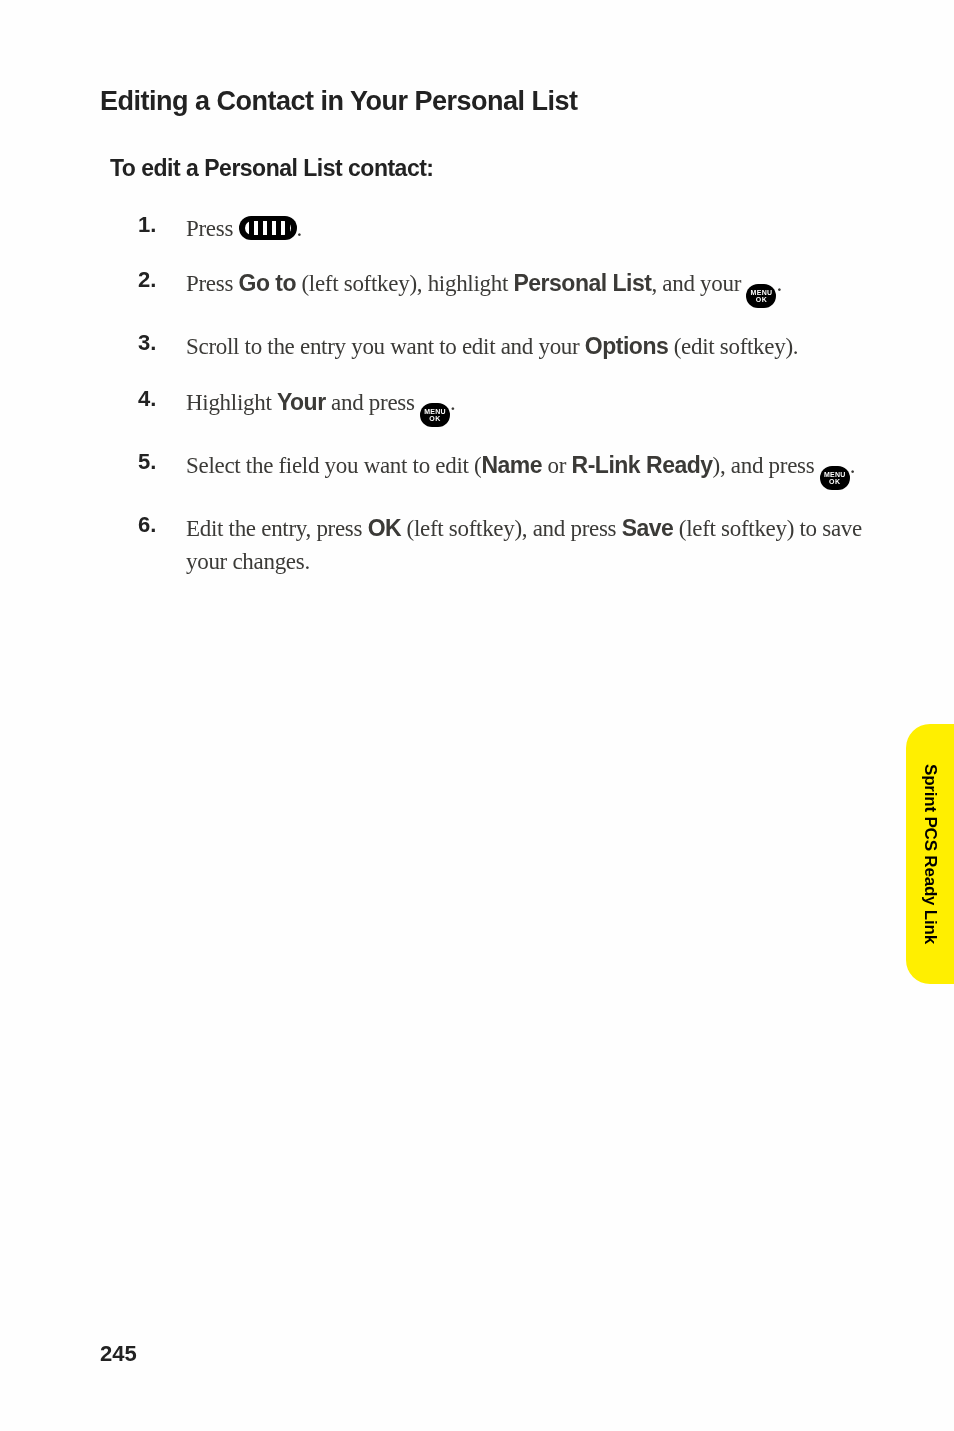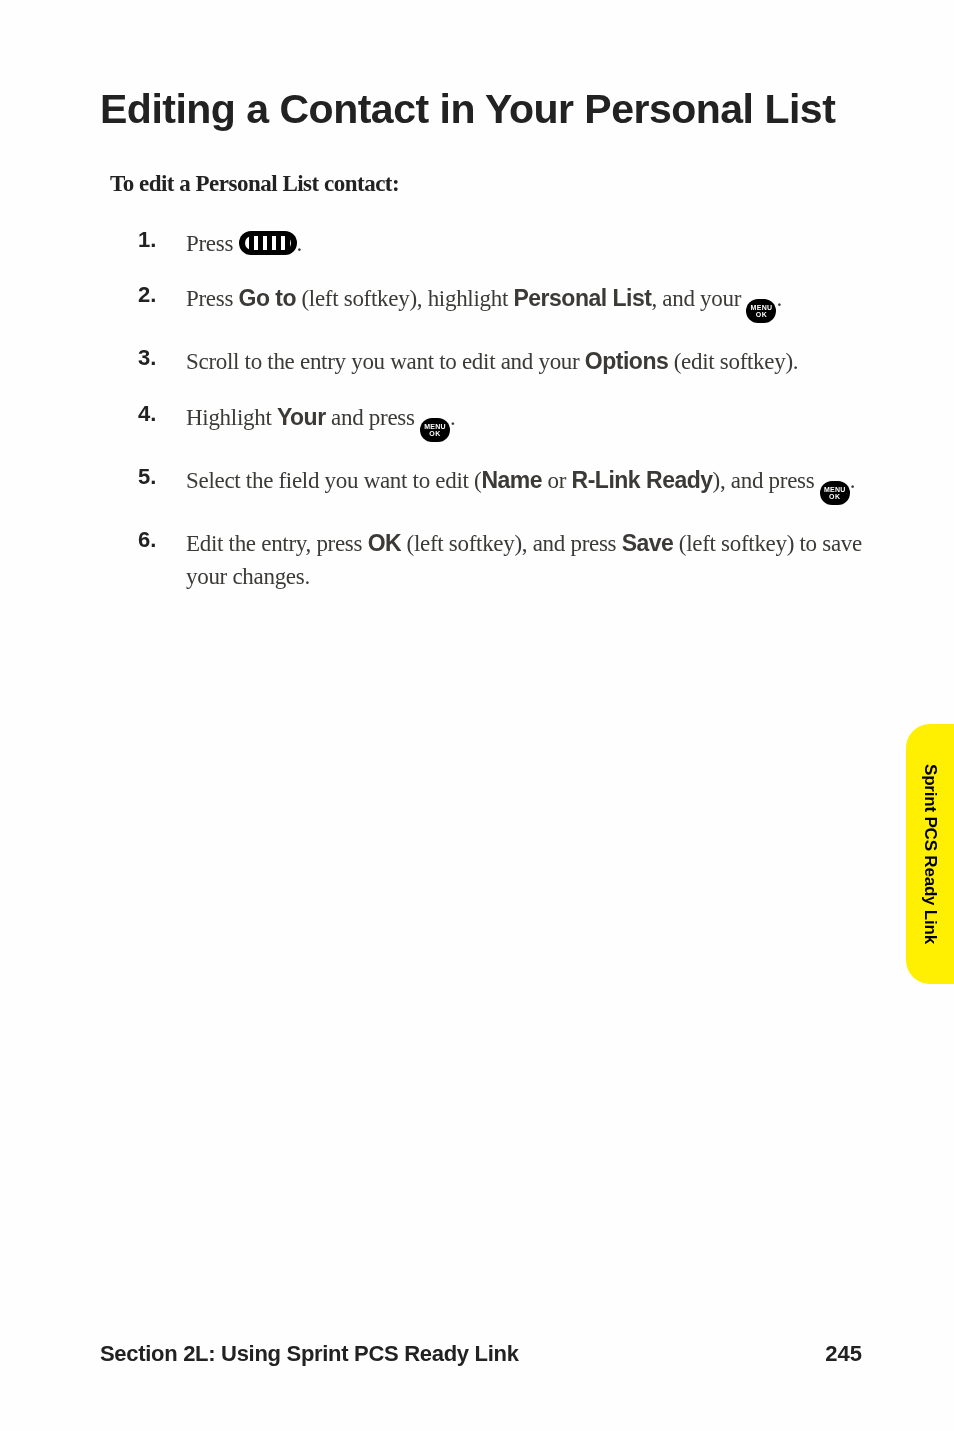--- a/index.html
+++ b/index.html
@@ -1,19 +1,19 @@
 <!DOCTYPE html>
 <html><head>
 <meta charset="utf-8">
 <style>
   * { margin: 0; padding: 0; box-sizing: border-box; }
   html, body { width: 954px; height: 1431px; background: #fefefe; font-family: Georgia, 'Times New Roman', serif; color: #3a3936; }
   .page { position: relative; width: 954px; height: 1431px; padding: 86px 92px 60px 100px; }
-  .heading { font-family: Arial, Helvetica, sans-serif; font-weight: 700; font-size: 41px; letter-spacing: -0.5px; color: #222; margin-bottom: 38px; }
-  .subheading { font-family: Liberation Serif, serif; font-weight: 700; font-size: 23px; letter-spacing: -0.5px; color: #222; margin-bottom: 30px; margin-left: 10px; }
+  .heading { font-family: Arial, Helvetica, sans-serif; font-weight: 700; font-size: 27px; letter-spacing: -0.5px; color: #222; margin-bottom: 38px; }
+  .subheading { font-family: Liberation Sans, sans-serif; font-weight: 700; font-size: 23px; letter-spacing: -0.5px; color: #222; margin-bottom: 30px; margin-left: 10px; }
   ol.steps { list-style: none; margin-left: 38px; }
   ol.steps li { display: flex; align-items: flex-start; margin-bottom: 22px; }
   .num { font-family: Arial, Helvetica, sans-serif; font-weight: 700; font-size: 22px; color: #222; min-width: 48px; }
   .body { font-family: Georgia, 'Times New Roman', serif; font-size: 23px; line-height: 1.45; color: #3b3a37; letter-spacing: -0.3px; }
   .body b { font-family: Arial, Helvetica, sans-serif; font-weight: 700; letter-spacing: -0.5px; }
   .icon-pill { display: inline-block; width: 58px; height: 24px; background: #000; border-radius: 12px; vertical-align: -4px; position: relative; overflow: hidden; }
   .icon-pill::before { content: ""; position: absolute; left: 6px; top: 5px; width: 46px; height: 14px; background: repeating-linear-gradient(90deg, #fff 0 4px, #000 4px 9px); border-radius: 8px; }
   .icon-menu { display: inline-flex; align-items: center; justify-content: center; width: 30px; height: 24px; background: #000; border-radius: 12px; vertical-align: -4px; color: #fff; font-family: Arial, sans-serif; font-size: 7px; font-weight: 700; line-height: 1; flex-direction: column; }
   .icon-menu .t1 { letter-spacing: 0.3px; }
   .icon-menu .t2 { letter-spacing: 0.5px; }
@@ -85,17 +85,16 @@
       </span>
     </li>
 
   </ol>
 
   <div class="tab">
     <span class="tab-text">Sprint PCS Ready Link</span>
   </div>
 
   <div class="footer">
-    <span class="footer-left">Section 2L: Using Sprint PCS Ready Link</span>
     <span class="footer-right">245</span>
   </div>
 
 </div>
 
 </body></html>

